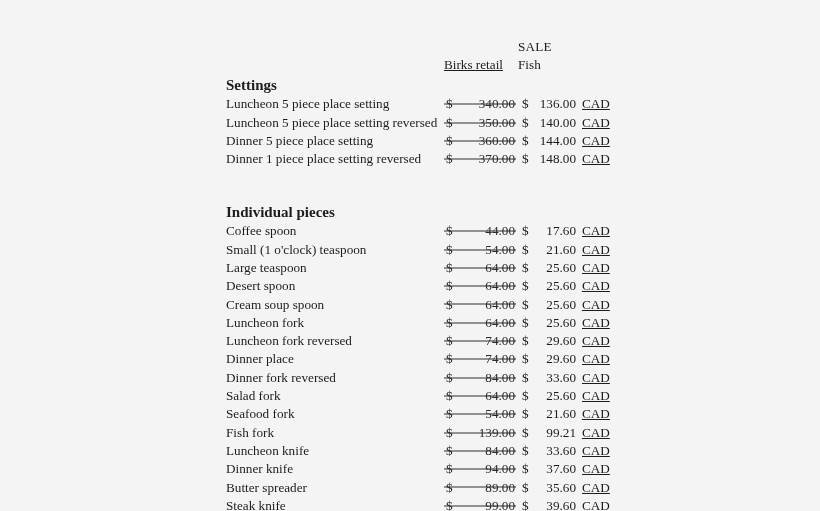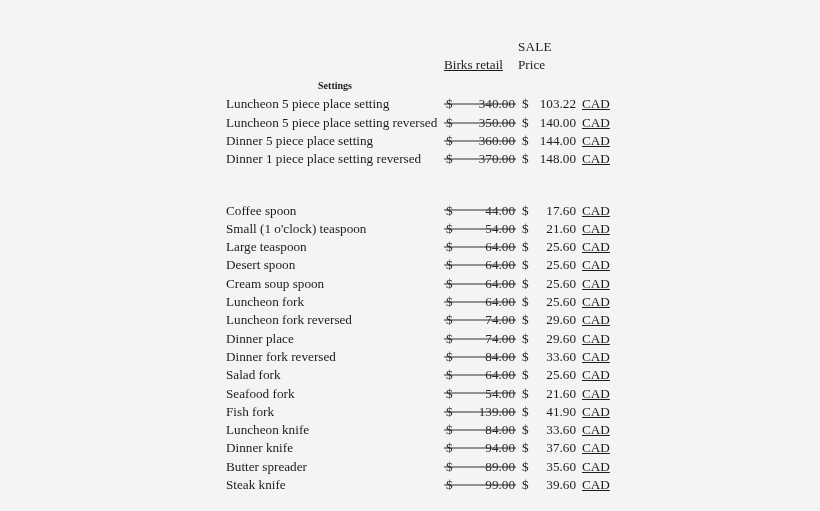--- a/index.html
+++ b/index.html
@@ -65,22 +65,21 @@
     line-height: 14px;
   }
   .hdr-sale .l1 { display: block; letter-spacing: 0.2px; }
   .hdr-sale .l2 { display: block; }
 
   
   .sec-head td {
     font-weight: bold;
     padding-top: 2px;
     padding-bottom: 1px;
-    font-size: 10px;
-    text-align: center;
+    font-size: 15px;
   }
   .spacer-row td {
     height: 33px;
     font-size: 1px;
     line-height: 1px;
   }
 
   
   .item-row td {
     height: 17.8px;
@@ -159,21 +158,21 @@
       <col class="c-retail">
       <col class="c-sale">
       <col class="c-cur">
     </colgroup>
     <thead>
       <tr class="hdr-row">
         <th></th>
         <th class="hdr-retail">Birks retail</th>
         <th class="hdr-sale">
           <span class="l1">SALE</span>
-          <span class="l2">Price</span>
+          <span class="l2">Fish</span>
         </th>
         <th></th>
       </tr>
     </thead>
     <tbody id="table-body">
         <tr class="sec-head">
           <td>Settings</td>
           <td>&nbsp;</td>
           <td>&nbsp;</td>
           <td>&nbsp;</td>
@@ -183,21 +182,21 @@
           <td class="retail-cell">
             <span class="retail-inner">
               <span class="cur">$</span>
               <span class="amt">340.00</span>
               <span class="strike"></span>
             </span>
           </td>
           <td class="sale-cell">
             <span class="sale-inner">
               <span class="cur">$</span>
-              <span class="amt">103.22</span>
+              <span class="amt">136.00</span>
             </span>
           </td>
           <td class="cur-cell">CAD</td>
         </tr>
         <tr class="item-row">
           <td class="item-label">Luncheon 5 piece place setting reversed</td>
           <td class="retail-cell">
             <span class="retail-inner">
               <span class="cur">$</span>
               <span class="amt">350.00</span>
@@ -242,20 +241,26 @@
             <span class="sale-inner">
               <span class="cur">$</span>
               <span class="amt">148.00</span>
             </span>
           </td>
           <td class="cur-cell">CAD</td>
         </tr>
         <tr class="spacer-row">
           <td colspan="4">&nbsp;</td>
         </tr>
+        <tr class="sec-head">
+          <td>Individual pieces</td>
+          <td>&nbsp;</td>
+          <td>&nbsp;</td>
+          <td>&nbsp;</td>
+        </tr>
         <tr class="item-row">
           <td class="item-label">Coffee spoon</td>
           <td class="retail-cell">
             <span class="retail-inner">
               <span class="cur">$</span>
               <span class="amt">44.00</span>
               <span class="strike"></span>
             </span>
           </td>
           <td class="sale-cell">
@@ -441,21 +446,21 @@
           <td class="retail-cell">
             <span class="retail-inner">
               <span class="cur">$</span>
               <span class="amt">139.00</span>
               <span class="strike"></span>
             </span>
           </td>
           <td class="sale-cell">
             <span class="sale-inner">
               <span class="cur">$</span>
-              <span class="amt">41.90</span>
+              <span class="amt">99.21</span>
             </span>
           </td>
           <td class="cur-cell">CAD</td>
         </tr>
         <tr class="item-row">
           <td class="item-label">Luncheon knife</td>
           <td class="retail-cell">
             <span class="retail-inner">
               <span class="cur">$</span>
               <span class="amt">84.00</span>

